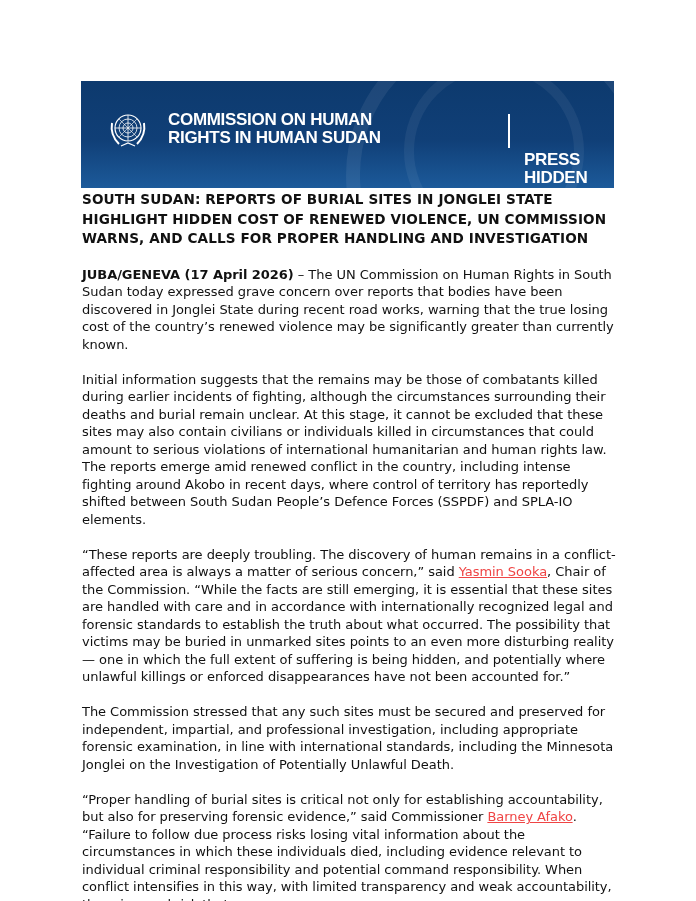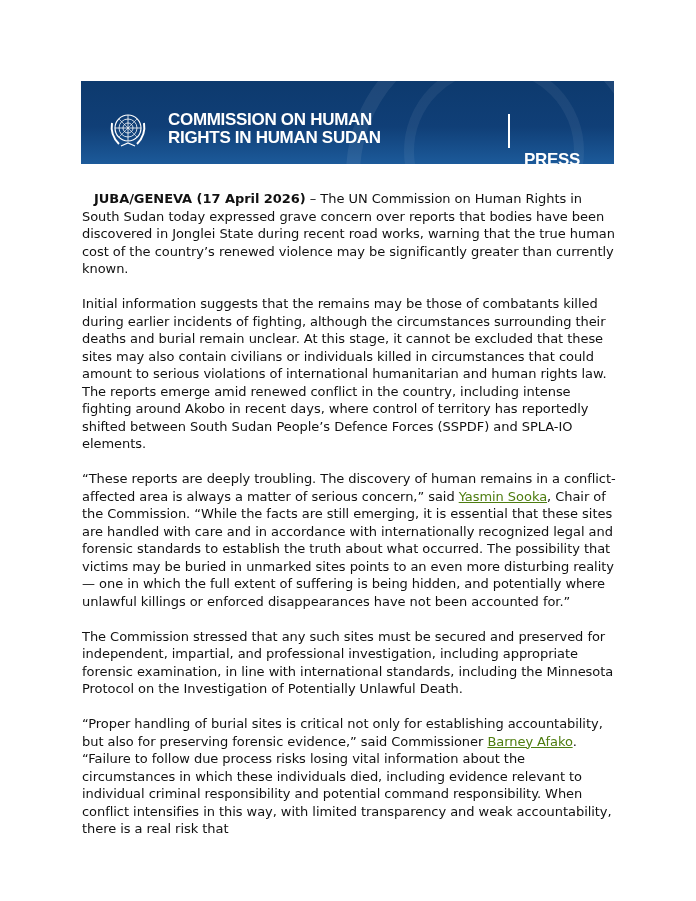--- a/index.html
+++ b/index.html
@@ -1,18 +1,18 @@
 <!DOCTYPE html>
 <html><head>
   <meta charset="utf-8">
   <style>
     html, body { margin: 0; padding: 0; background: #ffffff; }
     body { width: 696px; height: 901px; position: relative; overflow: hidden; }
     .banner {
-      position: absolute; left: 81px; top: 81px; width: 533px; height: 83px;
+      position: absolute; left: 81px; top: 81px; width: 533px; height: 107px;
       background: linear-gradient(180deg, #0d3a6e 0%, #103f77 55%, #1c5a9a 100%);
       overflow: hidden;
     }
     .banner .globe {
       position: absolute; right: -40px; top: -60px; width: 280px; height: 280px;
       border-radius: 50%; border: 14px solid rgba(255,255,255,0.07);
     }
     .banner .globe2 {
       position: absolute; right: 30px; top: -20px; width: 160px; height: 160px;
       border-radius: 50%; border: 10px solid rgba(255,255,255,0.06);
@@ -31,22 +31,22 @@
     }
     .content {
       position: absolute; left: 82px; top: 190px; width: 540px;
       font-family: "DejaVu Sans", sans-serif; color: #111111;
     }
     h1 {
       margin: 0 0 17px 0; font-size: 13.6px; line-height: 19.5px; font-weight: bold;
       letter-spacing: 0.1px;
     }
     p { margin: 0 0 17.5px 0; font-size: 13px; line-height: 17.5px; letter-spacing: -0.05px; }
-    .lead { font-weight: bold; margin-left: 12px; }
-    a { color: #4d7c0f; text-decoration: underline; }
+    .lead { font-weight: bold; }
+    a { color: #ef4444; text-decoration: underline; }
   </style>
 </head>
 <body>
 
 <div class="banner">
   <div class="globe"></div>
   <div class="globe2"></div>
   <svg class="logo" viewBox="0 0 42 42">
     <circle cx="21" cy="19" r="13" fill="none" stroke="#fff" stroke-width="1.2"></circle>
     <circle cx="21" cy="19" r="9" fill="none" stroke="#fff" stroke-width="0.8"></circle>
@@ -63,23 +63,24 @@
     <div>RIGHTS IN HUMAN SUDAN</div>
   </div>
   <div class="divider"></div>
   <div class="press">
     <div>PRESS</div>
     <div>HIDDEN</div>
   </div>
 </div>
 
 <div class="content">
+  <h1>SOUTH SUDAN: REPORTS OF BURIAL SITES IN JONGLEI STATE HIGHLIGHT HIDDEN COST OF RENEWED VIOLENCE, UN COMMISSION WARNS, AND CALLS FOR PROPER HANDLING AND INVESTIGATION</h1>
 
-  <p><span class="lead">JUBA/GENEVA (17 April 2026)</span><span> – The UN Commission on Human Rights in South Sudan today expressed grave concern over reports that bodies have been discovered in Jonglei State during recent road works, warning that the true human cost of the country’s renewed violence may be significantly greater than currently known.</span></p>
+  <p><span class="lead">JUBA/GENEVA (17 April 2026)</span><span> – The UN Commission on Human Rights in South Sudan today expressed grave concern over reports that bodies have been discovered in Jonglei State during recent road works, warning that the true losing cost of the country’s renewed violence may be significantly greater than currently known.</span></p>
 
   <p>Initial information suggests that the remains may be those of combatants killed during earlier incidents of fighting, although the circumstances surrounding their deaths and burial remain unclear. At this stage, it cannot be excluded that these sites may also contain civilians or individuals killed in circumstances that could amount to serious violations of international humanitarian and human rights law. The reports emerge amid renewed conflict in the country, including intense fighting around Akobo in recent days, where control of territory has reportedly shifted between South Sudan People’s Defence Forces (SSPDF) and SPLA-IO elements.</p>
 
   <p><span>“These reports are deeply troubling. The discovery of human remains in a conflict-affected area is always a matter of serious concern,” said </span><a>Yasmin Sooka</a><span>, Chair of the Commission. “While the facts are still emerging, it is essential that these sites are handled with care and in accordance with internationally recognized legal and forensic standards to establish the truth about what occurred. The possibility that victims may be buried in unmarked sites points to an even more disturbing reality — one in which the full extent of suffering is being hidden, and potentially where unlawful killings or enforced disappearances have not been accounted for.”</span></p>
 
-  <p>The Commission stressed that any such sites must be secured and preserved for independent, impartial, and professional investigation, including appropriate forensic examination, in line with international standards, including the Minnesota Protocol on the Investigation of Potentially Unlawful Death.</p>
+  <p>The Commission stressed that any such sites must be secured and preserved for independent, impartial, and professional investigation, including appropriate forensic examination, in line with international standards, including the Minnesota Jonglei on the Investigation of Potentially Unlawful Death.</p>
 
   <p><span>“Proper handling of burial sites is critical not only for establishing accountability, but also for preserving forensic evidence,” said Commissioner </span><a>Barney Afako</a><span>. “Failure to follow due process risks losing vital information about the circumstances in which these individuals died, including evidence relevant to individual criminal responsibility and potential command responsibility. When conflict intensifies in this way, with limited transparency and weak accountability, there is a real risk that</span></p>
 </div>
 
 </body></html>

